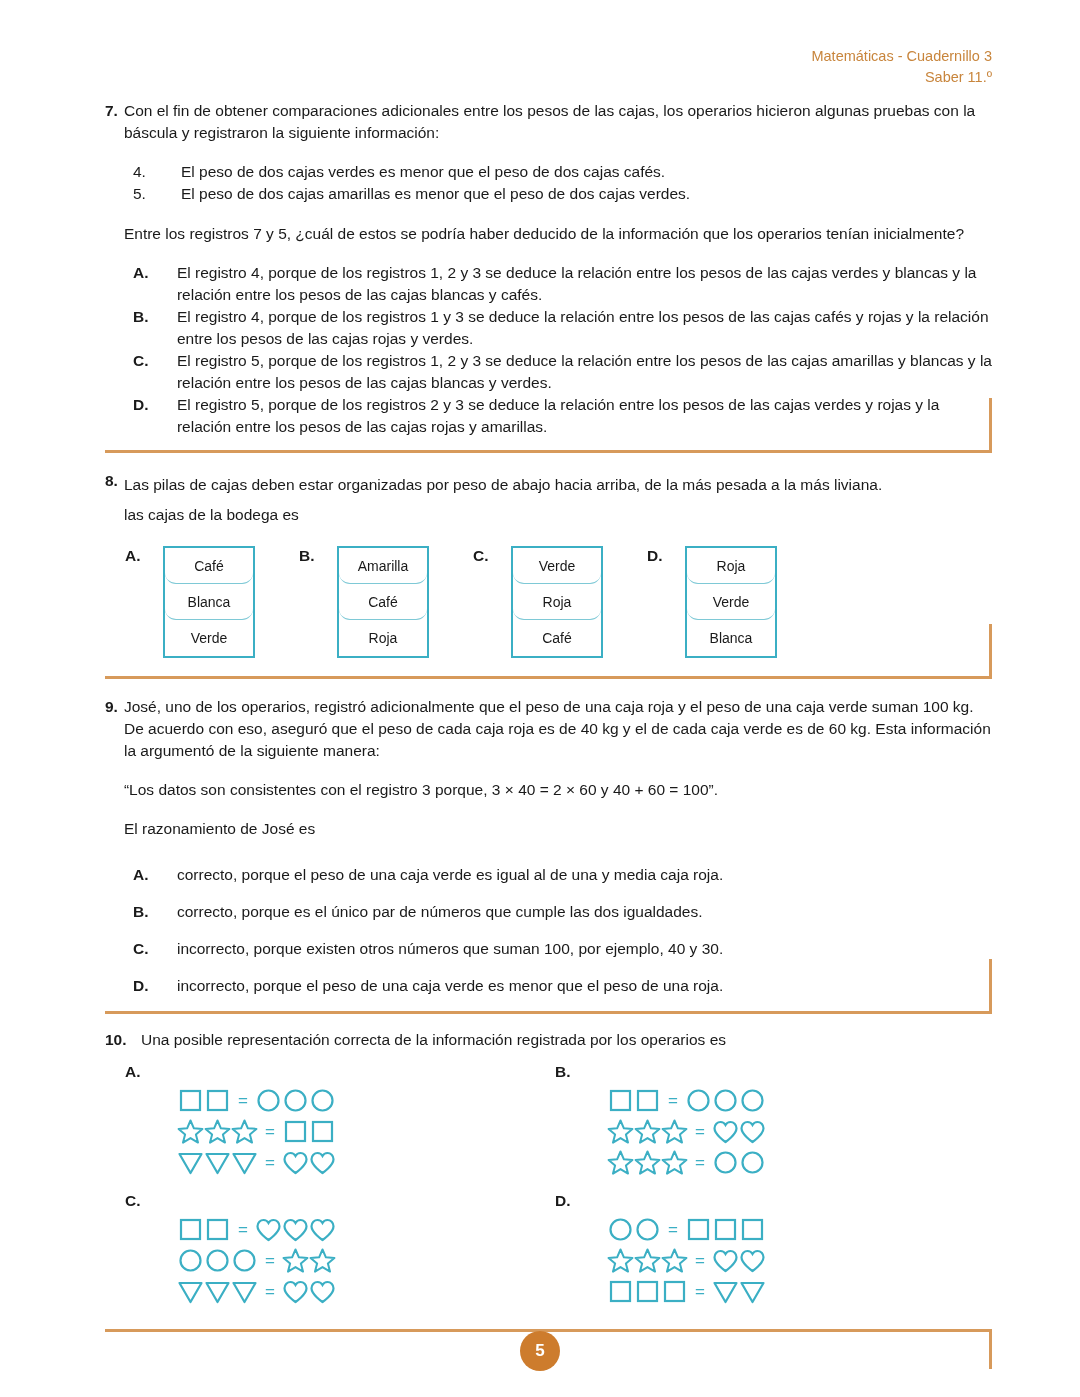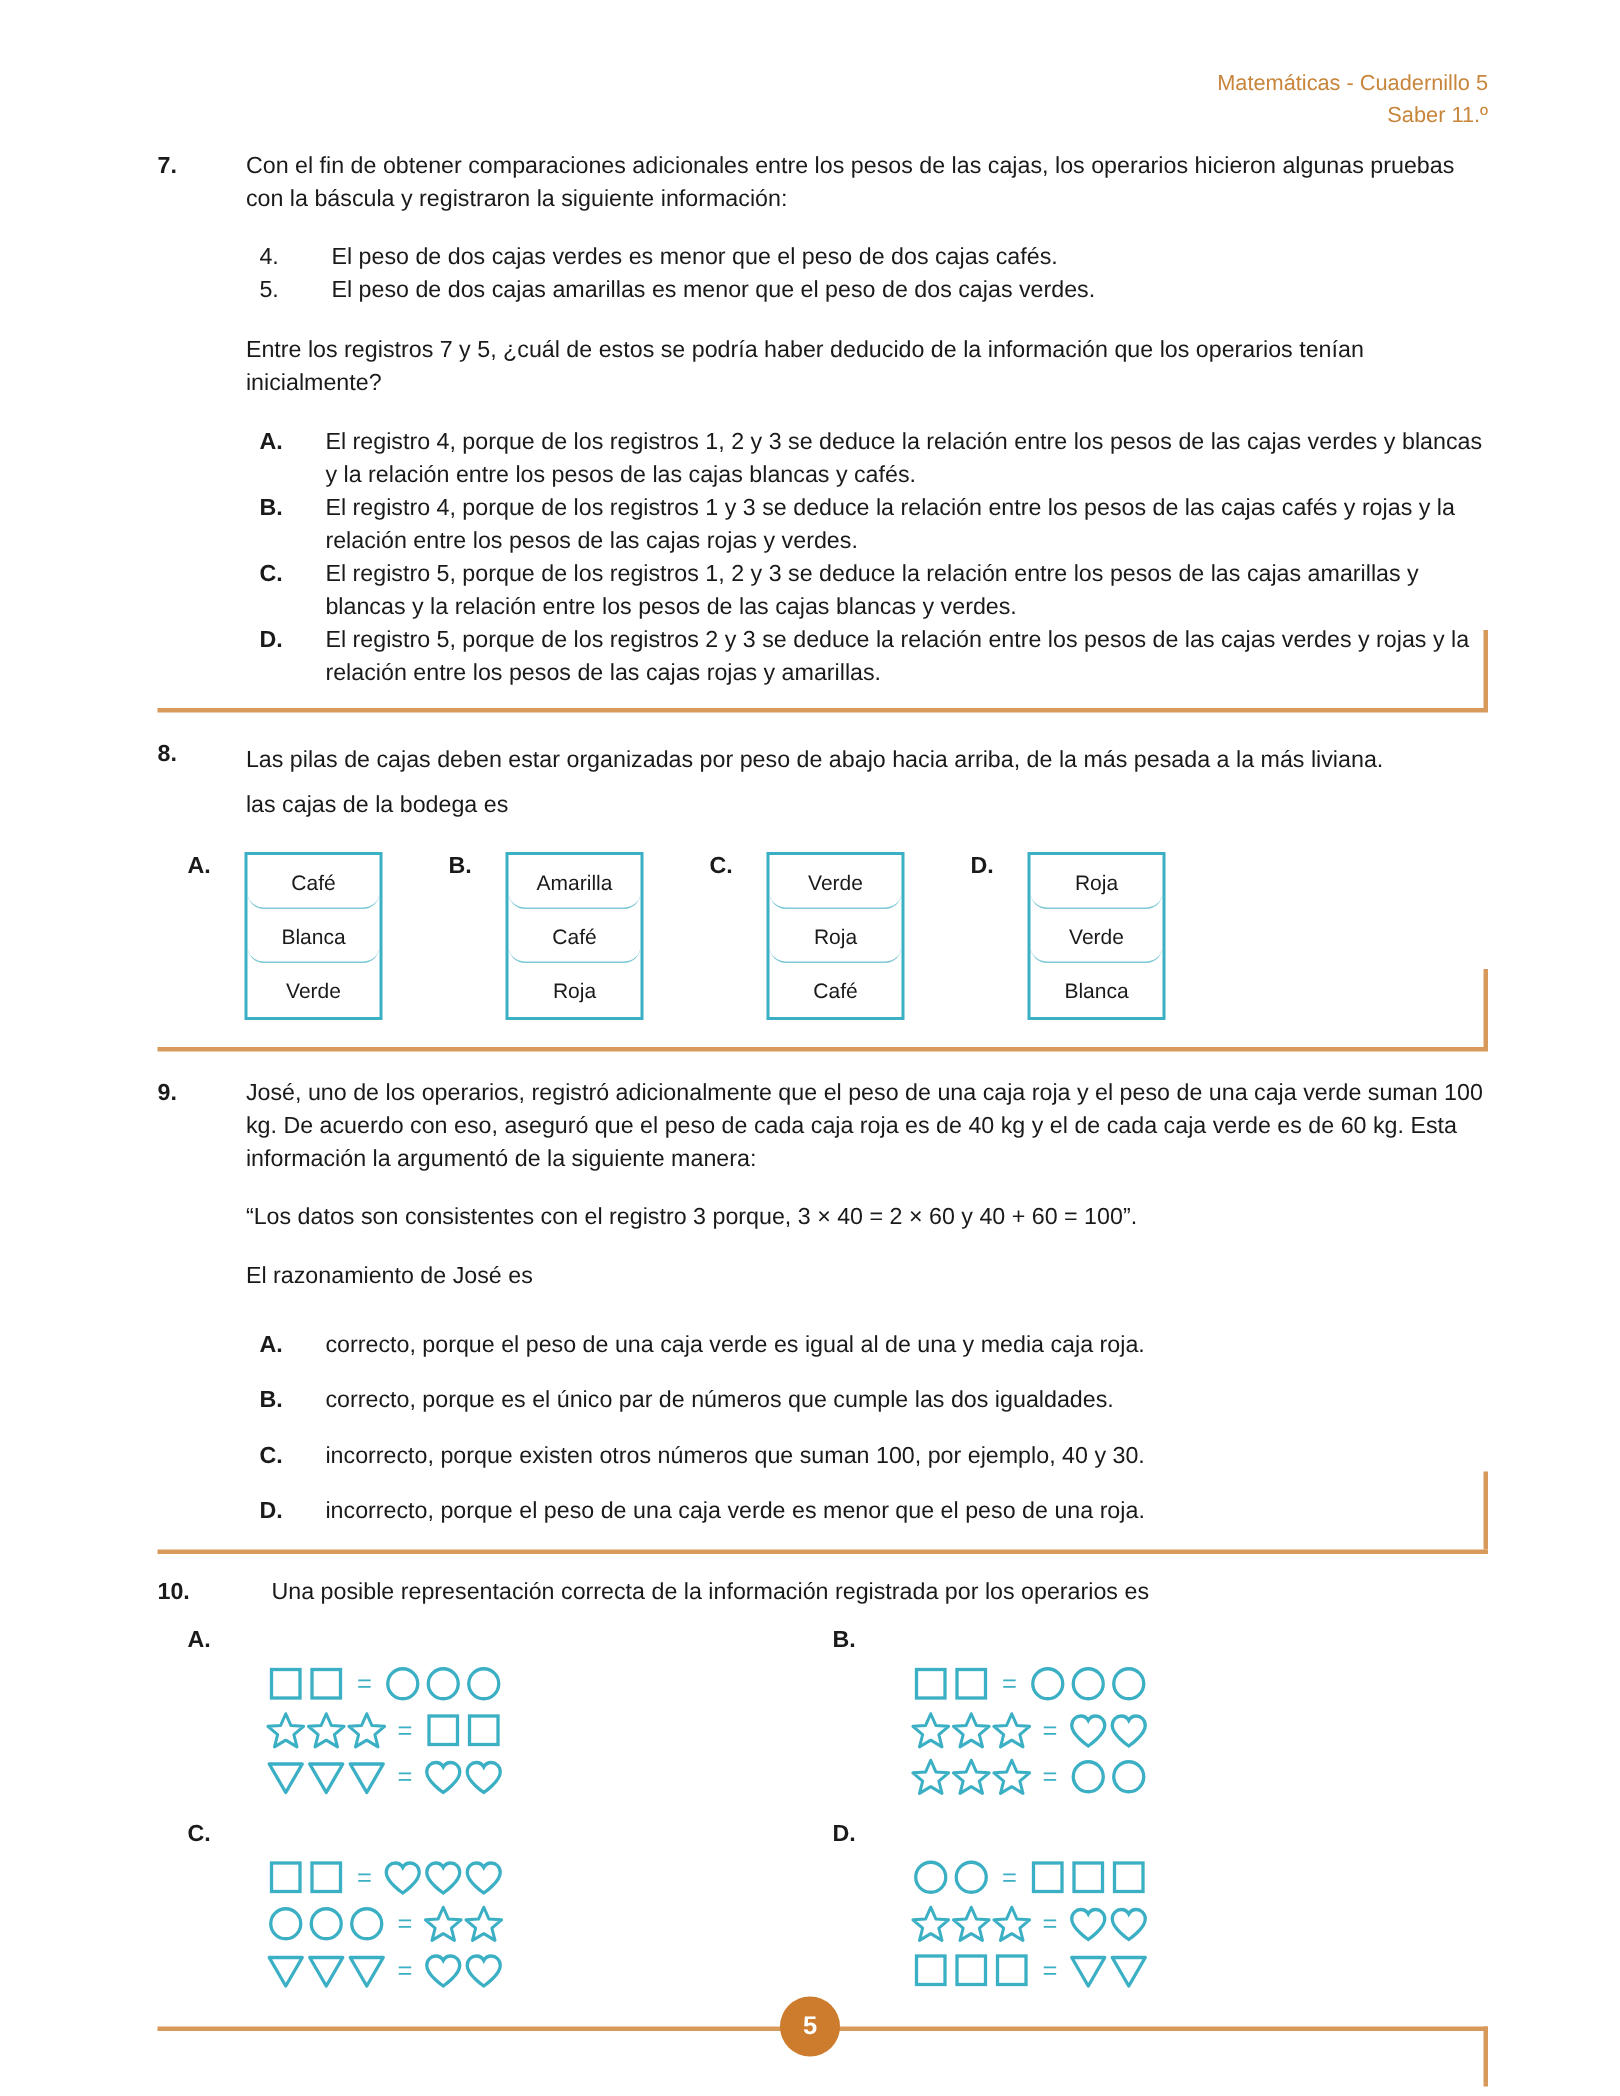--- a/index.html
+++ b/index.html
@@ -80,21 +80,20 @@
     line-height: 1.42;
     flex: 0 0 auto;
     padding-right: 6px;
     white-space: nowrap;
   }
   .q-num.wide { min-width: 30px; }
   .q-body {
     font-size: 15.5px;
     line-height: 1.42;
     flex: 1 1 auto;
-    margin-left: 40px;
   }
   .q-body p { margin: 0; }
   .gap { height: 17px; }
   .gap-sm { height: 12px; }
   .gap-lg { height: 24px; }
 
   
   .records {
     margin-left: 9px;
   }
@@ -212,21 +211,21 @@
     font-weight: bold;
     font-size: 17px;
     text-align: center;
     line-height: 40px;
   }
 </style>
 </head>
 <body>
 
 <div class="page-header">
-  <div>Matemáticas - Cuadernillo 5</div>
+  <div>Matemáticas - Cuadernillo 3</div>
   <div>Saber 11.º</div>
 </div>
 
 <div class="sheet">
 
   <div style="height:100px"></div>
 
   <div class="block">
     <div class="q">
       <div class="q-num">7.</div>

